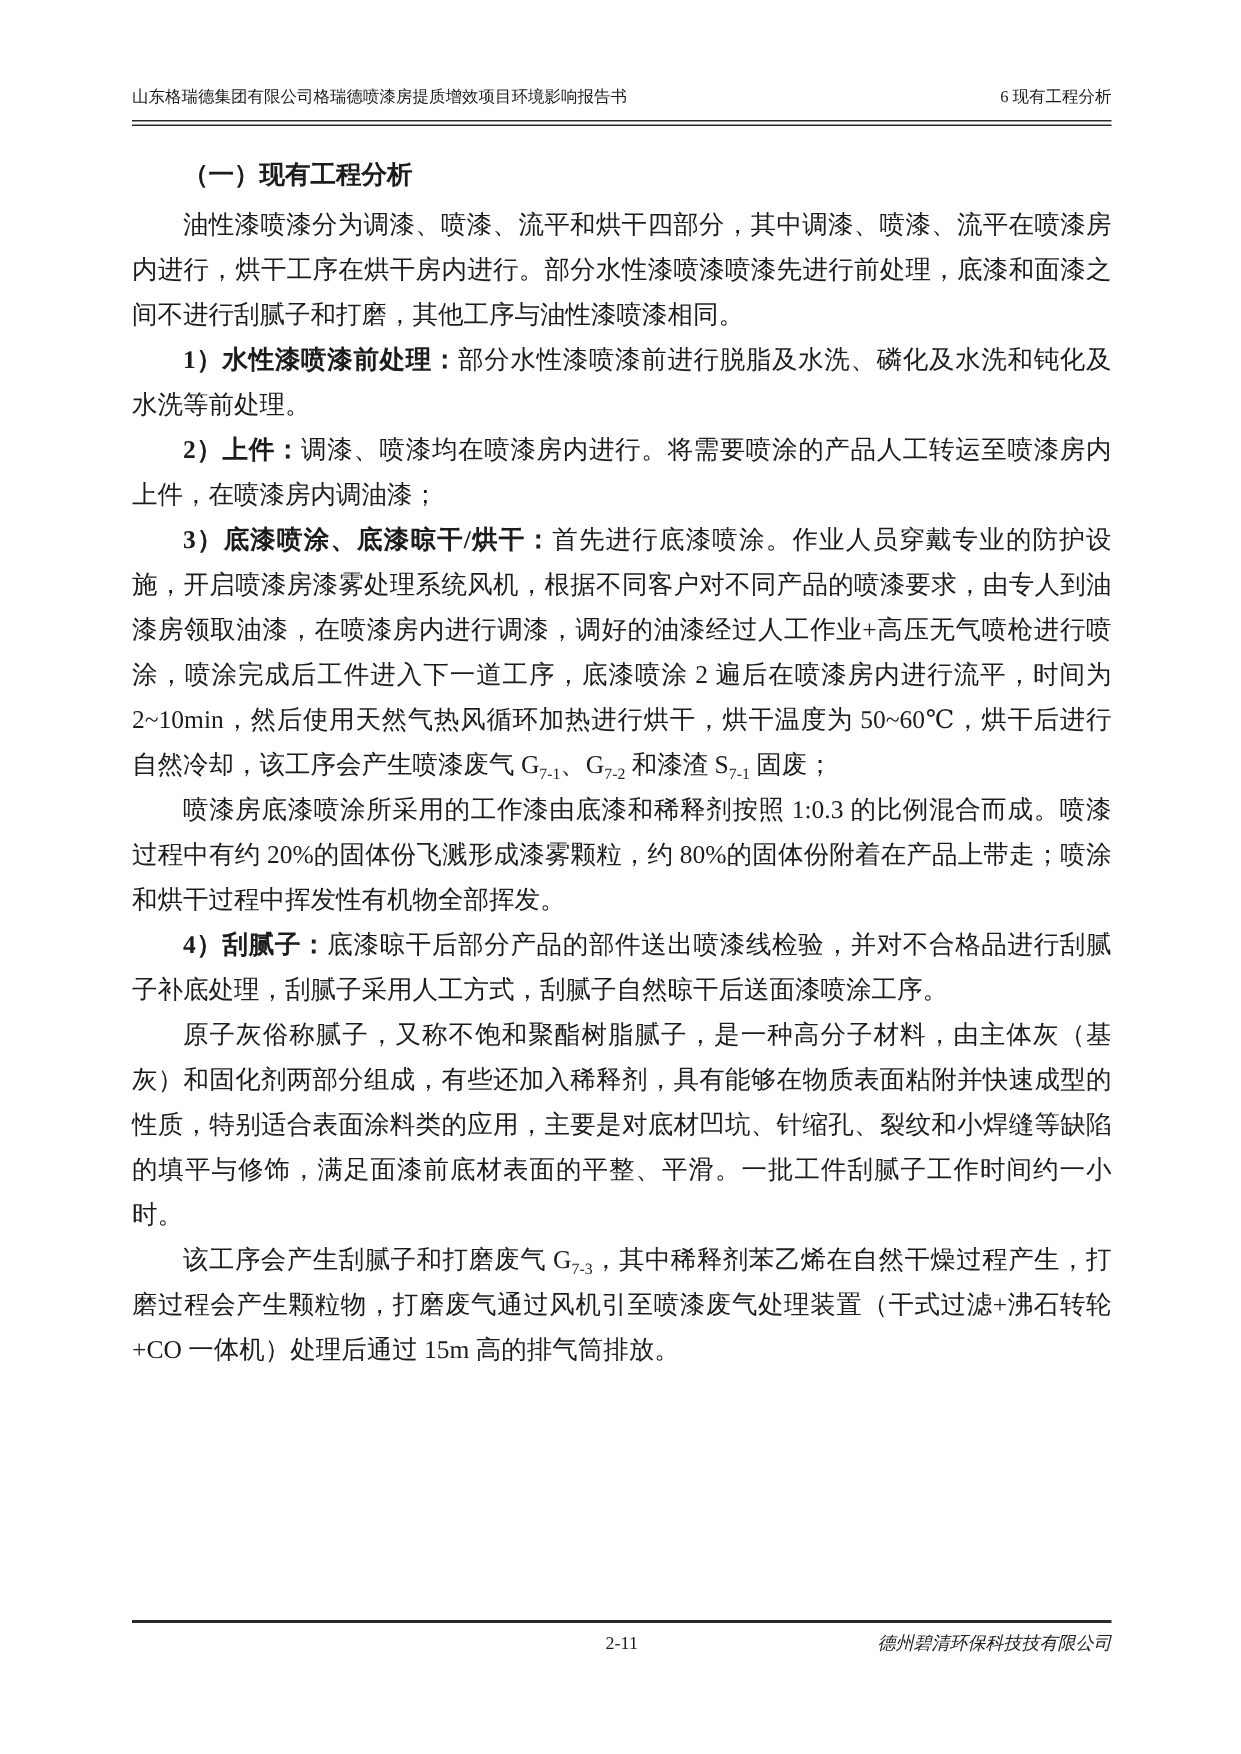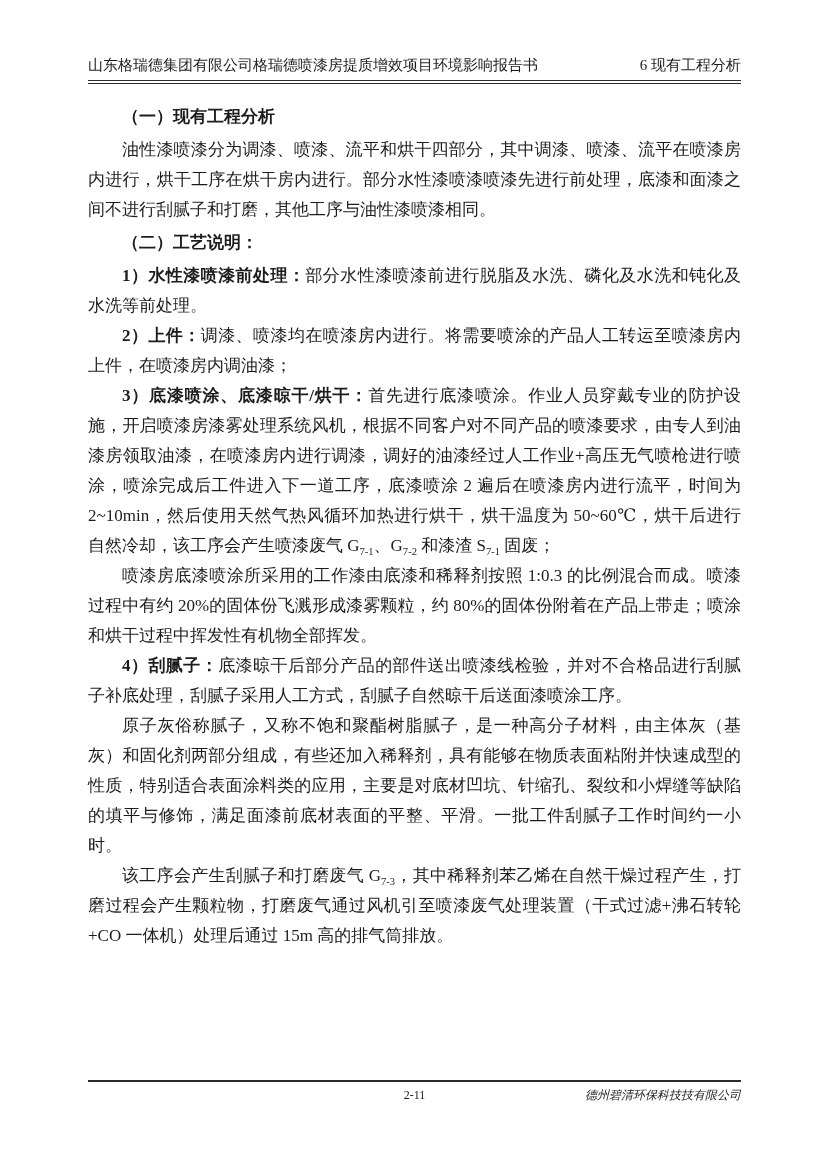--- a/index.html
+++ b/index.html
@@ -8,21 +8,21 @@
     width:827px;height:1169px;
     margin:0 auto;
     background:#ffffff;
     color:#1c1c1c;
     font-family:"Liberation Serif","DejaVu Serif",serif;
     overflow:hidden;
   }
   .page-header{
     position:absolute;left:88px;right:86px;top:55px;
     display:flex;justify-content:space-between;align-items:flex-end;
-    font-size:15px;line-height:21px;
+    font-size:11px;line-height:21px;
     padding-bottom:4px;
     border-bottom:4px double #2a2a2a;
     white-space:nowrap;
   }
   .doc-body{
     position:absolute;left:88px;right:86px;top:99px;
     font-size:17px;line-height:30px;
     text-align:justify;
   }
   .doc-body p{margin:0;text-indent:2em;}
@@ -44,21 +44,20 @@
 <div class="page">
 
   <div class="page-header">
     <span>山东格瑞德集团有限公司格瑞德喷漆房提质增效项目环境影响报告书</span>
     <span>6 现有工程分析</span>
   </div>
 
   <div class="doc-body" id="doc-body">
       <p class="heading"><span class="b">（一）现有工程分析</span></p>
       <p class="paragraph"><span>油性漆喷漆分为调漆、喷漆、流平和烘干四部分，其中调漆、喷漆、流平在喷漆房内进行，烘干工序在烘干房内进行。部分水性漆喷漆喷漆先进行前处理，底漆和面漆之间不进行刮腻子和打磨，其他工序与油性漆喷漆相同。</span></p>
-      <p class="heading"><span class="b">（二）工艺说明：</span></p>
       <p class="paragraph"><span class="b">1）水性漆喷漆前处理：</span><span>部分水性漆喷漆前进行脱脂及水洗、磷化及水洗和钝化及水洗等前处理。</span></p>
       <p class="paragraph"><span class="b">2）上件：</span><span>调漆、喷漆均在喷漆房内进行。将需要喷涂的产品人工转运至喷漆房内上件，在喷漆房内调油漆；</span></p>
       <p class="paragraph"><span class="b">3）底漆喷涂、底漆晾干/烘干：</span><span>首先进行底漆喷涂。作业人员穿戴专业的防护设施，开启喷漆房漆雾处理系统风机，根据不同客户对不同产品的喷漆要求，由专人到油漆房领取油漆，在喷漆房内进行调漆，调好的油漆经过人工作业+高压无气喷枪进行喷涂，喷涂完成后工件进入下一道工序，底漆喷涂 2 遍后在喷漆房内进行流平，时间为 2~10min，然后使用天然气热风循环加热进行烘干，烘干温度为 50~60℃，烘干后进行自然冷却，该工序会产生喷漆废气 G</span><sub>7-1</sub><span>、G</span><sub>7-2</sub><span> 和漆渣 S</span><sub>7-1</sub><span> 固废；</span></p>
       <p class="paragraph"><span>喷漆房底漆喷涂所采用的工作漆由底漆和稀释剂按照 1:0.3 的比例混合而成。喷漆过程中有约 20%的固体份飞溅形成漆雾颗粒，约 80%的固体份附着在产品上带走；喷涂和烘干过程中挥发性有机物全部挥发。</span></p>
       <p class="paragraph"><span class="b">4）刮腻子：</span><span>底漆晾干后部分产品的部件送出喷漆线检验，并对不合格品进行刮腻子补底处理，刮腻子采用人工方式，刮腻子自然晾干后送面漆喷涂工序。</span></p>
       <p class="paragraph"><span>原子灰俗称腻子，又称不饱和聚酯树脂腻子，是一种高分子材料，由主体灰（基灰）和固化剂两部分组成，有些还加入稀释剂，具有能够在物质表面粘附并快速成型的性质，特别适合表面涂料类的应用，主要是对底材凹坑、针缩孔、裂纹和小焊缝等缺陷的填平与修饰，满足面漆前底材表面的平整、平滑。一批工件刮腻子工作时间约一小时。</span></p>
       <p class="paragraph"><span>该工序会产生刮腻子和打磨废气 G</span><sub>7-3</sub><span>，其中稀释剂苯乙烯在自然干燥过程产生，打磨过程会产生颗粒物，打磨废气通过风机引至喷漆废气处理装置（干式过滤+沸石转轮+CO 一体机）处理后通过 15m 高的排气筒排放。</span></p>
     </div>
 
   <div class="page-footer">

